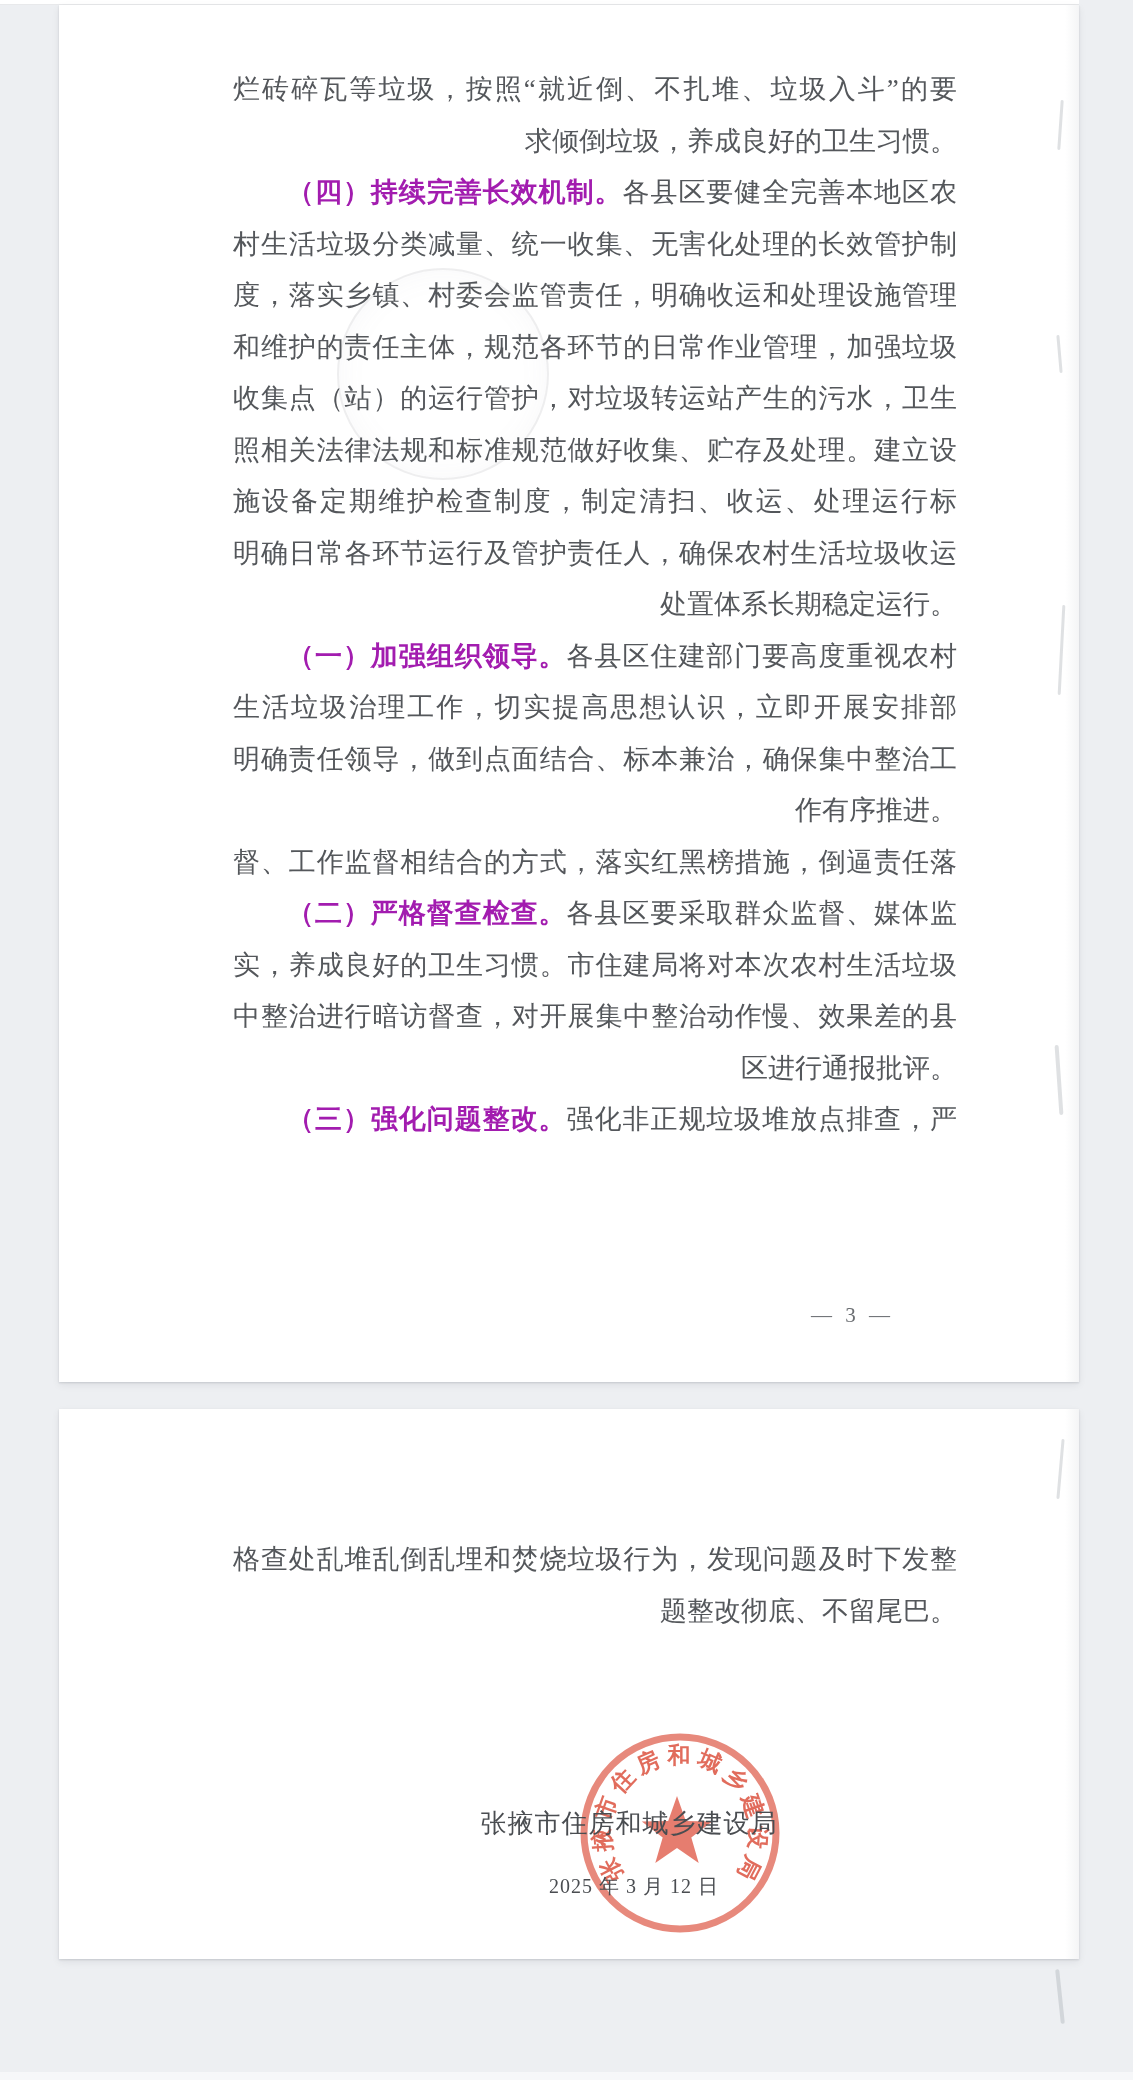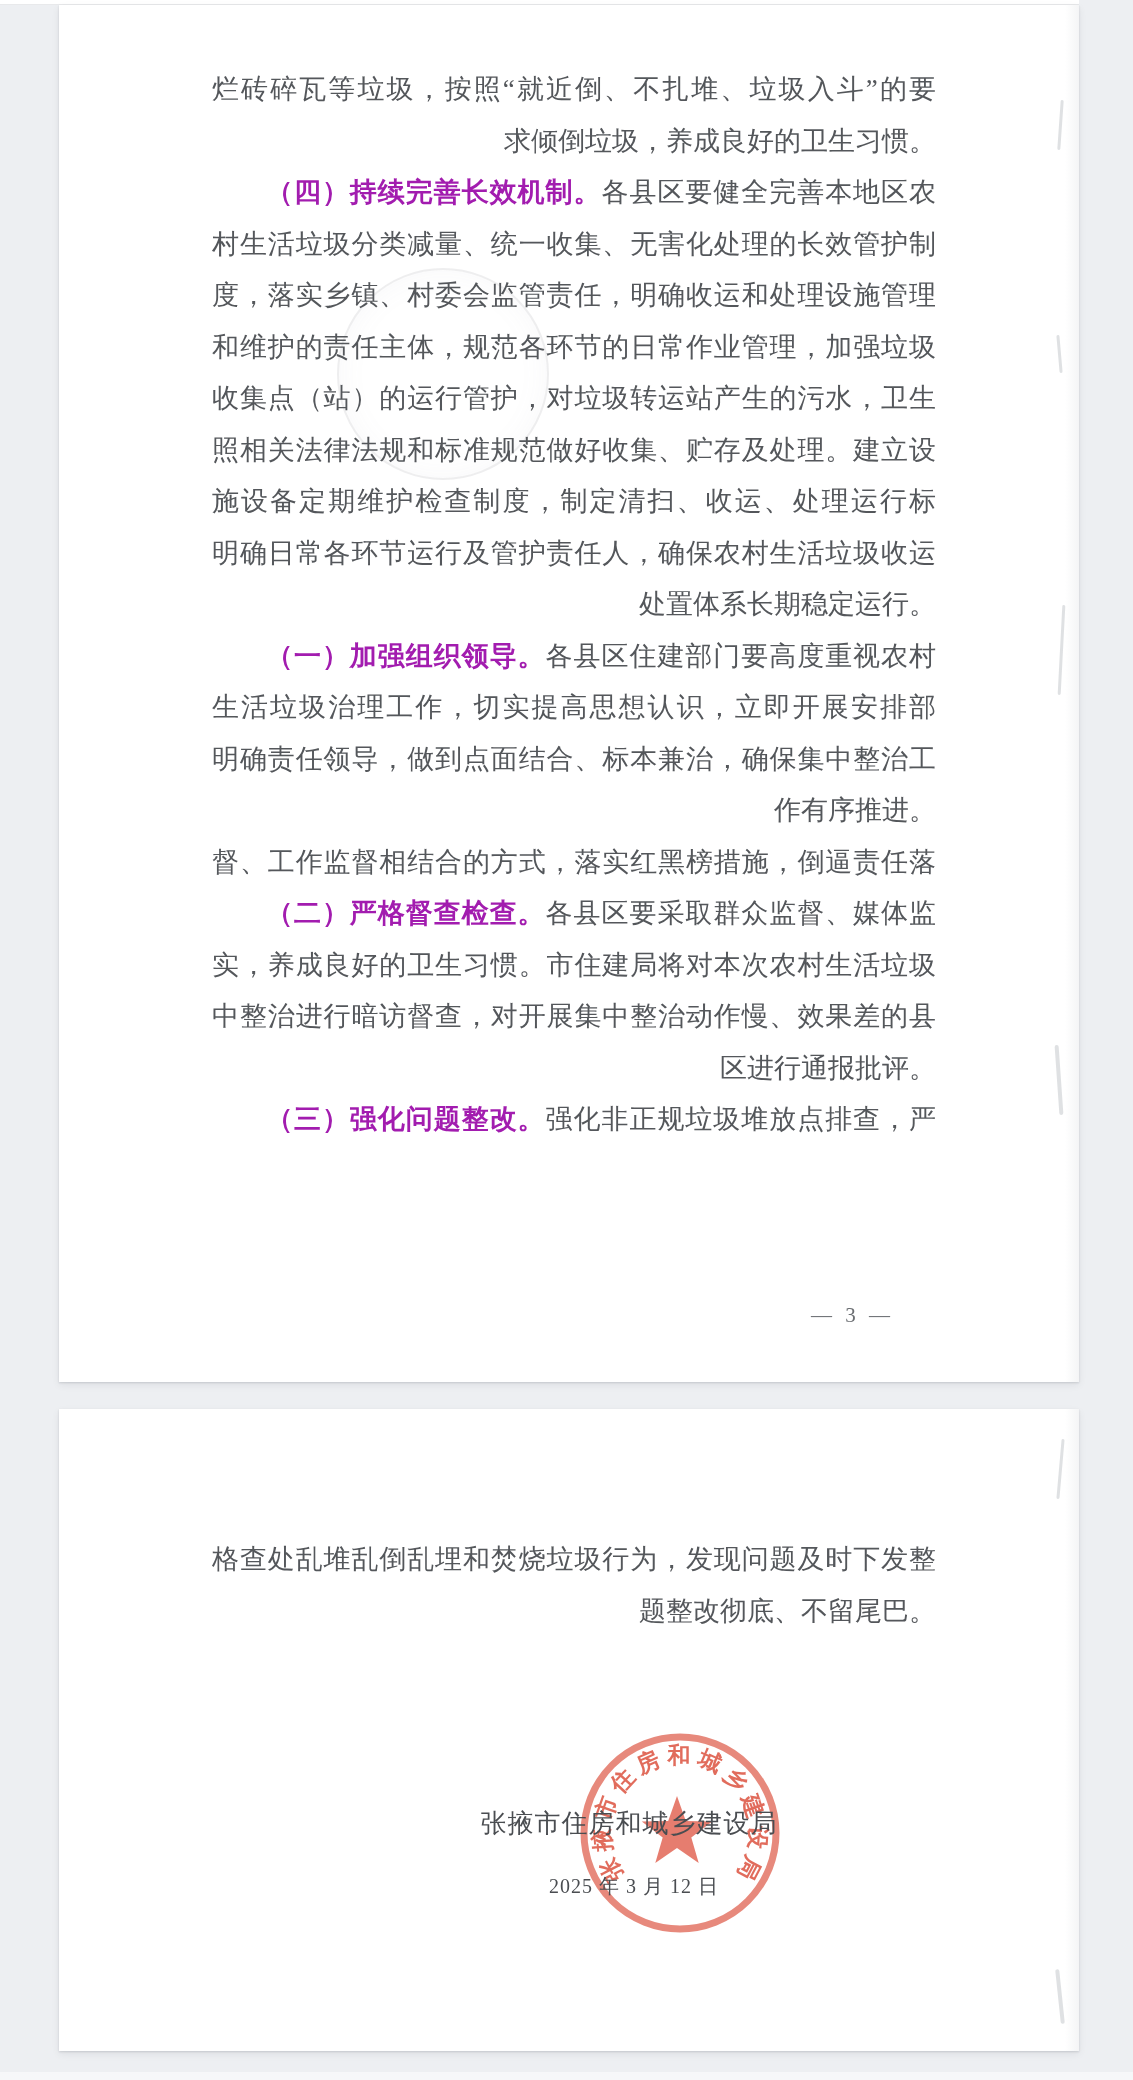--- a/index.html
+++ b/index.html
@@ -10,28 +10,28 @@
   }
   .prev-page-sliver{
     position:absolute;left:0;top:0;width:1079px;height:4px;
     background:#ffffff;border-bottom:1px solid rgba(90,96,110,0.14);
   }
   .page{
     position:absolute;left:59px;width:1020px;background:#ffffff;
     box-shadow:0 1px 2px rgba(30,35,48,0.14),0 3px 8px rgba(30,35,48,0.07);
   }
   .page-3{top:5px;height:1377px;}
-  .page-4{top:1409px;height:642px;}
+  .page-4{top:1409px;height:550px;}
   
   .page::after{
     content:"";position:absolute;top:0;right:0;width:14px;height:100%;
     background:linear-gradient(to left, rgba(150,155,165,0.10), rgba(150,155,165,0.0));
   }
   .textblock{
-    position:absolute;left:153px;width:724px;
+    position:absolute;left:174px;width:724px;
     font-size:27px;line-height:51.5px;color:#54575b;
     letter-spacing:0px;
   }
   .tb-p3{top:59px;}
   .tb-p4{top:125px;}
   .line{height:51.5px;white-space:nowrap;text-align:right;}
   .line.justify{text-align:justify;text-align-last:justify;white-space:normal;overflow:hidden;}
   .line.indent{padding-left:54px;box-sizing:border-box;}
   .bold-seg{font-weight:bold;color:#a21caf;}
   .pagenum{

